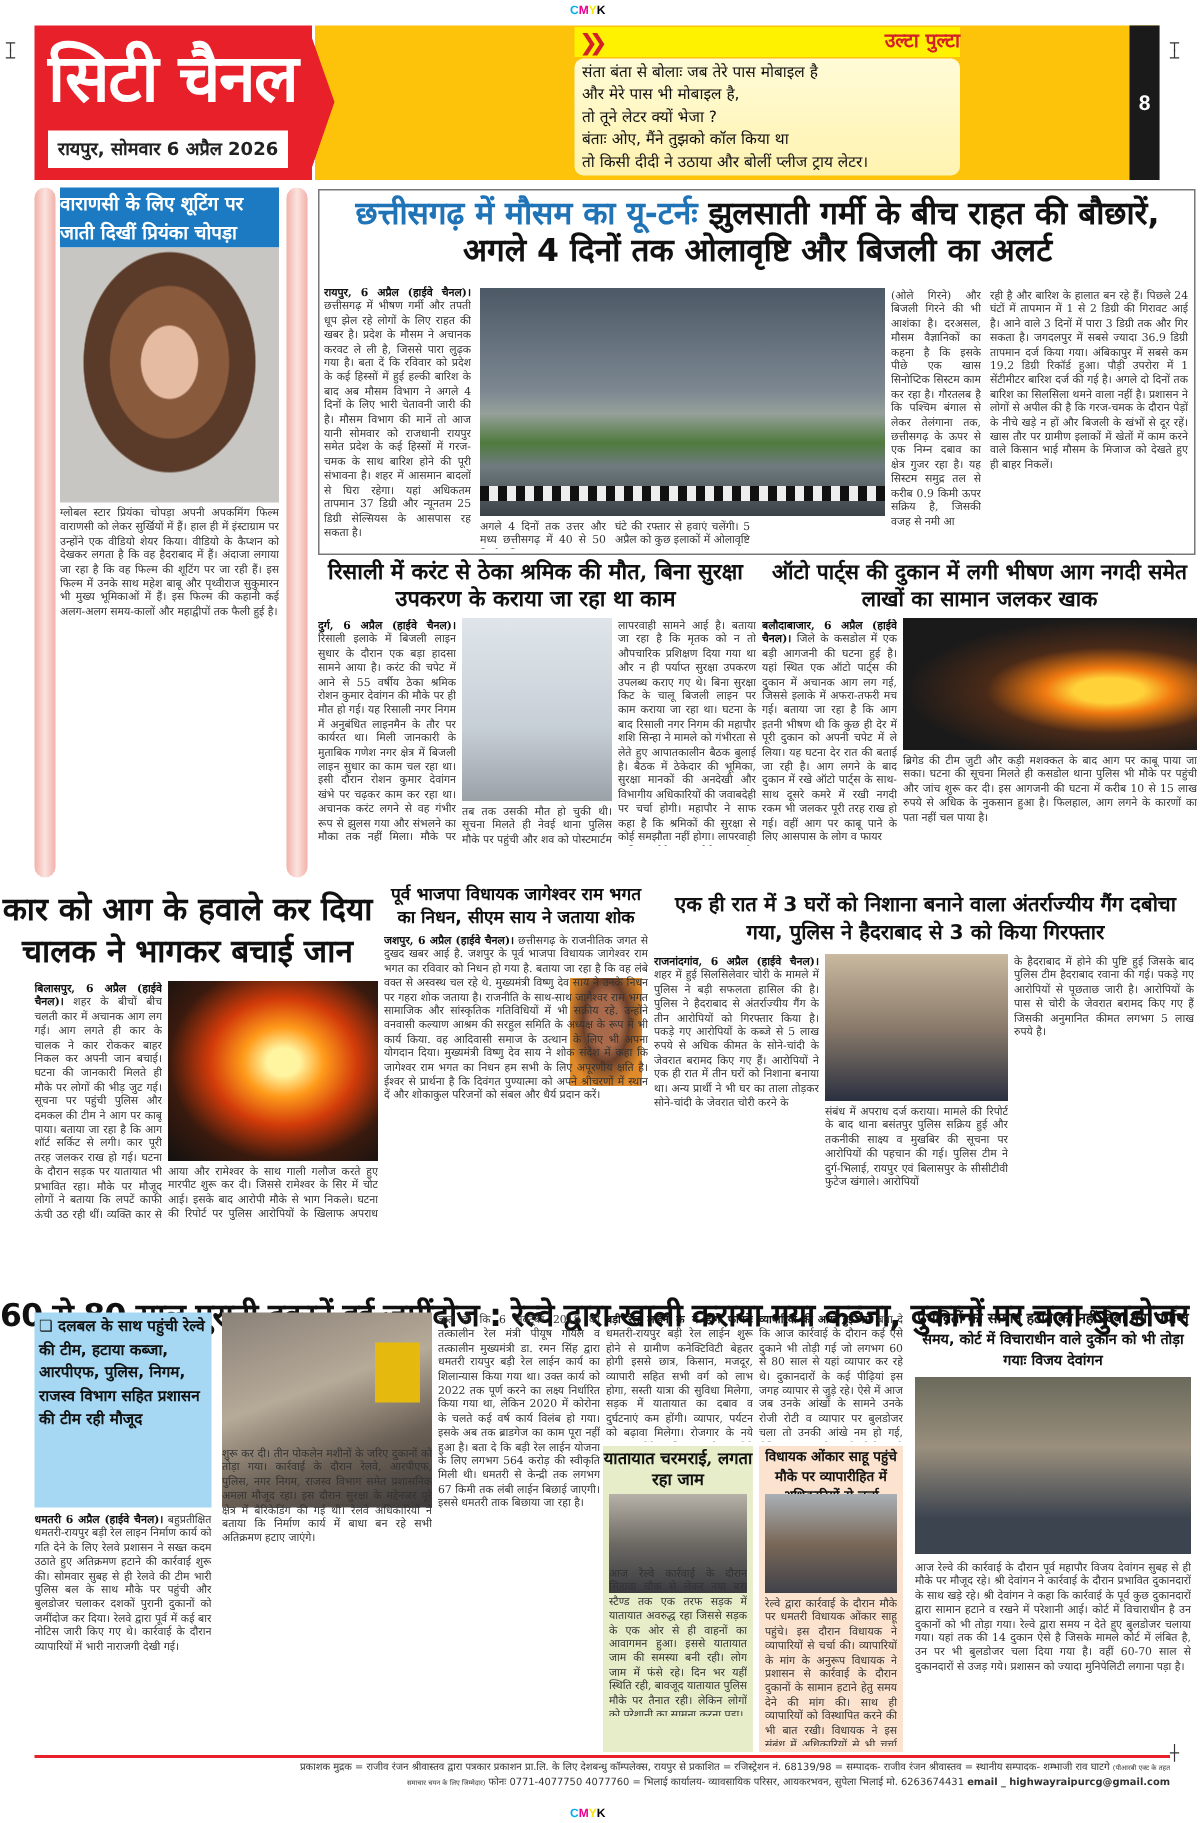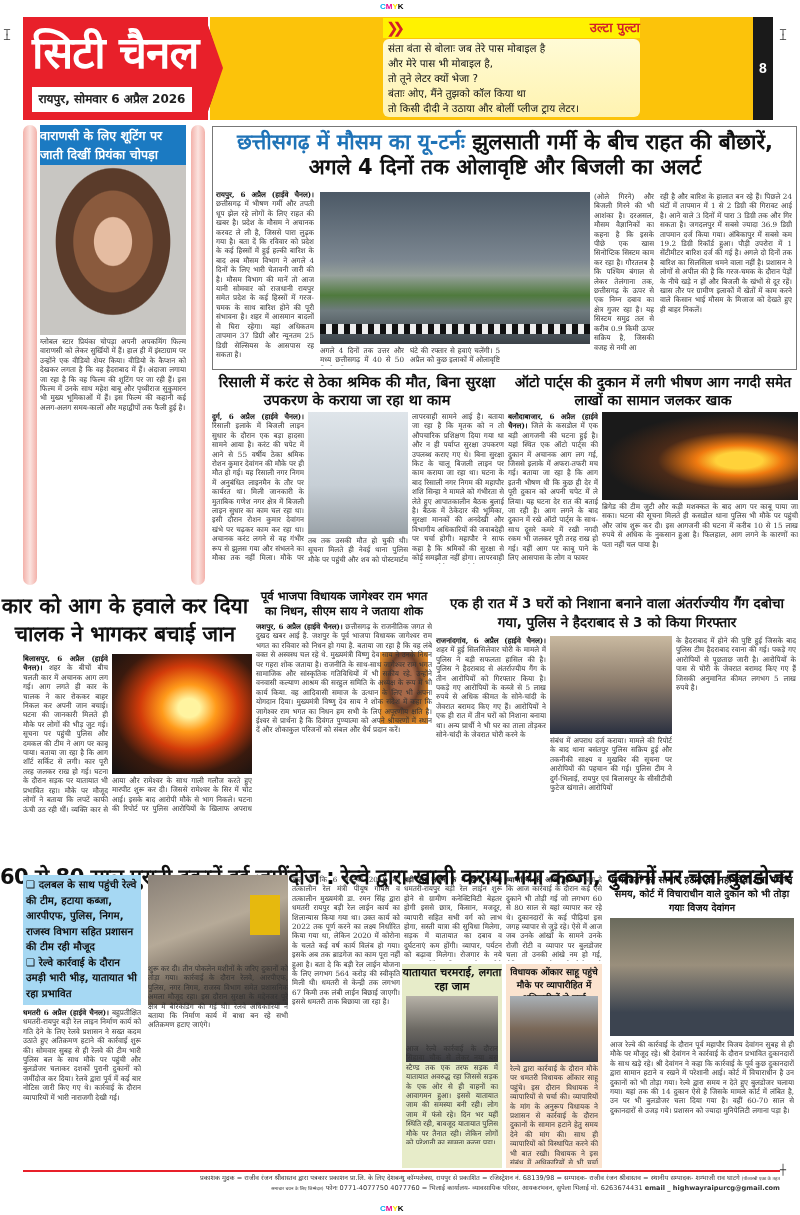--- a/index.html
+++ b/index.html
@@ -97,21 +97,20 @@
 
 <div class="abs h-big" style="left:436px;top:594px;width:362px;font-size:13.5px;line-height:19px;white-space:normal">एक ही रात में 3 घरों को निशाना बनाने वाला अंतर्राज्यीय गैंग दबोचा गया, पुलिस ने हैदराबाद से 3 को किया गिरफ्तार</div>
 <div class="abs col-text" style="left:436px;top:636px;width:110px;height:178px"><b>राजनांदगांव, 6 अप्रैल (हाईवे चैनल)।</b> <span>शहर में हुई सिलसिलेवार चोरी के मामले में पुलिस ने बड़ी सफलता हासिल की है। पुलिस ने हैदराबाद से अंतर्राज्यीय गैंग के तीन आरोपियों को गिरफ्तार किया है। पकड़े गए आरोपियों के कब्जे से 5 लाख रुपये से अधिक कीमत के सोने-चांदी के जेवरात बरामद किए गए हैं। आरोपियों ने एक ही रात में तीन घरों को निशाना बनाया था। अन्य प्रार्थी ने भी घर का ताला तोड़कर सोने-चांदी के जेवरात चोरी करने के</span></div>
 <div class="abs photo" style="left:550px;top:636px;width:122px;height:98px;background:linear-gradient(#c9b9a0,#8a7a6a 50%,#2a3040)"></div>
 <div class="abs col-text" style="left:550px;top:736px;width:122px;height:78px">संबंध में अपराध दर्ज कराया। मामले की रिपोर्ट के बाद थाना बसंतपुर पुलिस सक्रिय हुई और तकनीकी साक्ष्य व मुखबिर की सूचना पर आरोपियों की पहचान की गई। पुलिस टीम ने दुर्ग-भिलाई, रायपुर एवं बिलासपुर के सीसीटीवी फुटेज खंगाले। आरोपियों</div>
 <div class="abs col-text" style="left:676px;top:636px;width:120px;height:178px">के हैदराबाद में होने की पुष्टि हुई जिसके बाद पुलिस टीम हैदराबाद रवाना की गई। पकड़े गए आरोपियों से पूछताछ जारी है। आरोपियों के पास से चोरी के जेवरात बरामद किए गए हैं जिसकी अनुमानित कीमत लगभग 5 लाख रुपये है।</div>
 
 <div class="abs h-big" style="left:0;top:862px;width:714px;font-size:21px;line-height:30px;letter-spacing:-0.5px">60 से 80 साल पुरानी दुकानें हुई जमींदोज : रेल्वे द्वारा खाली कराया गया कब्जा, दुकानों पर चला बुलडोजर</div>
 <div class="abs" style="left:23px;top:875px;width:118px;height:130px;background:#a6d8f3;padding:2px 3px;font-size:10.2px;line-height:15.5px;font-weight:bold;color:#111">
   <div>❏ <span>दलबल के साथ पहुंची रेल्वे की टीम, हटाया कब्जा, आरपीएफ, पुलिस, निगम, राजस्व विभाग सहित प्रशासन की टीम रही मौजूद</span></div>
-  <div>❏ <span>रेल्वे कार्रवाई के दौरान उमड़ी भारी भीड़, यातायात भी रहा प्रभावित</span></div>
 </div>
 <div class="abs col-text" style="left:23px;top:1008px;width:118px;height:158px"><b>धमतरी 6 अप्रैल (हाईवे चैनल)।</b> <span>बहुप्रतीक्षित धमतरी-रायपुर बड़ी रेल लाइन निर्माण कार्य को गति देने के लिए रेलवे प्रशासन ने सख्त कदम उठाते हुए अतिक्रमण हटाने की कार्रवाई शुरू की। सोमवार सुबह से ही रेलवे की टीम भारी पुलिस बल के साथ मौके पर पहुंची और बुलडोजर चलाकर दशकों पुरानी दुकानों को जमींदोज कर दिया। रेलवे द्वारा पूर्व में कई बार नोटिस जारी किए गए थे। कार्रवाई के दौरान व्यापारियों में भारी नाराजगी देखी गई।</span></div>
 <div class="abs photo" style="left:148px;top:875px;width:140px;height:130px;background:linear-gradient(160deg,#8a8178,#b6aa98 40%,#6b6055 70%,#3d3a3a)">
   <div style="position:absolute;right:8px;top:20px;width:30px;height:40px;background:#e6b90e"></div>
 </div>
 <div class="abs col-text" style="left:148px;top:964px;width:140px;height:158px">शुरू कर दी। तीन पोकलेन मशीनों के जरिए दुकानों को तोड़ा गया। कार्रवाई के दौरान रेलवे, आरपीएफ, पुलिस, नगर निगम, राजस्व विभाग समेत प्रशासनिक अमला मौजूद रहा। इस दौरान सुरक्षा के मद्देनजर पूरे क्षेत्र में बैरिकेडिंग की गई थी। रेलवे अधिकारियों ने बताया कि निर्माण कार्य में बाधा बन रहे सभी अतिक्रमण हटाए जाएंगे।</div>
 <div class="abs col-text" style="left:292px;top:875px;width:108px;height:290px">ज्ञात हो कि 6 अक्टूबर 2018 को तत्कालीन रेल मंत्री पीयूष गोयल व तत्कालीन मुख्यमंत्री डा. रमन सिंह द्वारा धमतरी रायपुर बड़ी रेल लाईन कार्य का शिलान्यास किया गया था। उक्त कार्य को 2022 तक पूर्ण करने का लक्ष्य निर्धारित किया गया था, लेकिन 2020 में कोरोना के चलते कई वर्ष कार्य विलंब हो गया। इसके अब तक ब्राडगेज का काम पूरा नहीं हुआ है। बता दे कि बड़ी रेल लाईन योजना के लिए लगभग 564 करोड़ की स्वीकृति मिली थी। धमतरी से केन्द्री तक लगभग 67 किमी तक लंबी लाईन बिछाई जाएगी। इससे धमतरी ताक बिछाया जा रहा है।</div>
 <div class="abs col-text" style="left:404px;top:875px;width:98px;height:86px"><b>बड़ी रेल लाईन के ये होंगे फायदेः</b> <span>धमतरी-रायपुर बड़ी रेल लाईन शुरू होने से ग्रामीण कनेक्टिविटी बेहतर होगी इससे छात्र, किसान, मजदूर, व्यापारी सहित सभी वर्ग को लाभ होगा, सस्ती यात्रा की सुविधा मिलेगा, सड़क में यातायात का दबाव व दुर्घटनाएं कम होंगी। व्यापार, पर्यटन को बढ़ावा मिलेगा। रोजगार के नये अवसर बनेंगे। कृषि एवं वनोपज सीधे रायपुर मंडी तक पहुंच पायेंगे, अर्थव्यवस्था मजबूत होगी।</span></div>
 <div class="abs col-text" style="left:506px;top:875px;width:96px;height:86px"><b>व्यापारियों की आंखे हुई नमः</b> <span>बता दे कि आज कार्रवाई के दौरान कई ऐसे दुकाने भी तोड़ी गई जो लगभग 60 से 80 साल से यहां व्यापार कर रहे थे। दुकानदारों के कई पीढ़ियां इस जगह व्यापार से जुड़े रहे। ऐसे में आज जब उनके आंखों के सामने उनके रोजी रोटी व व्यापार पर बुलडोजर चला तो उनकी आंखे नम हो गई, लेकिन प्रशासन के कार्रवाई के आगे विवश रहे।</span></div>
 

